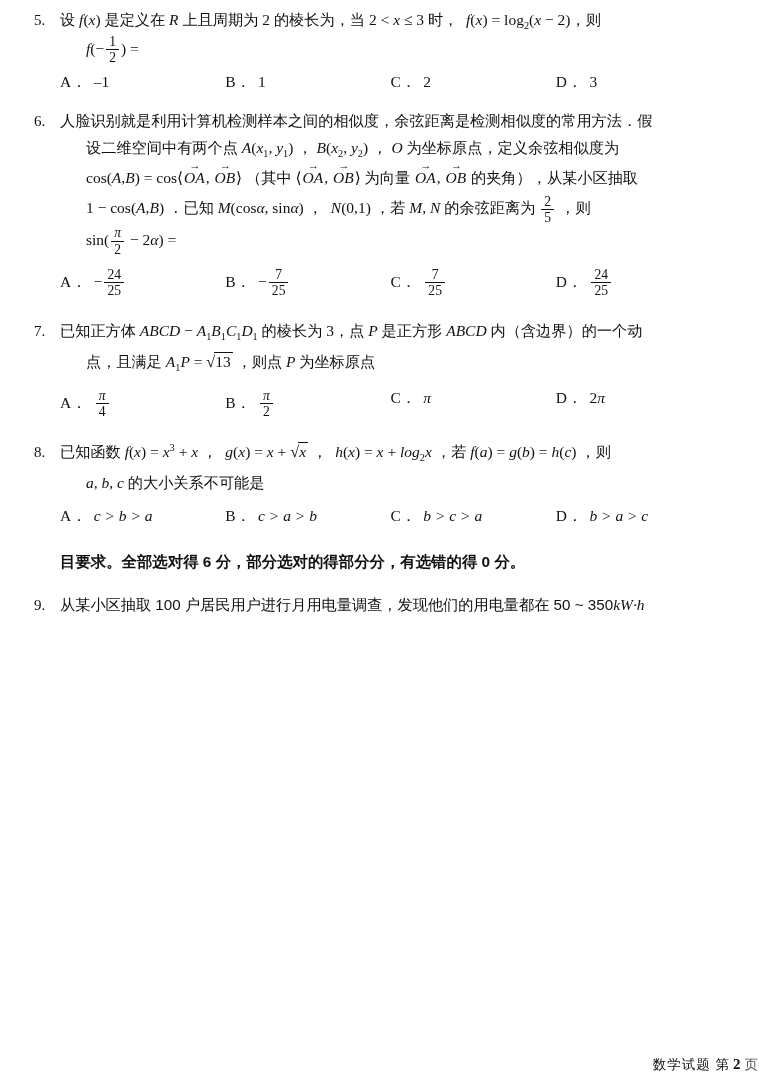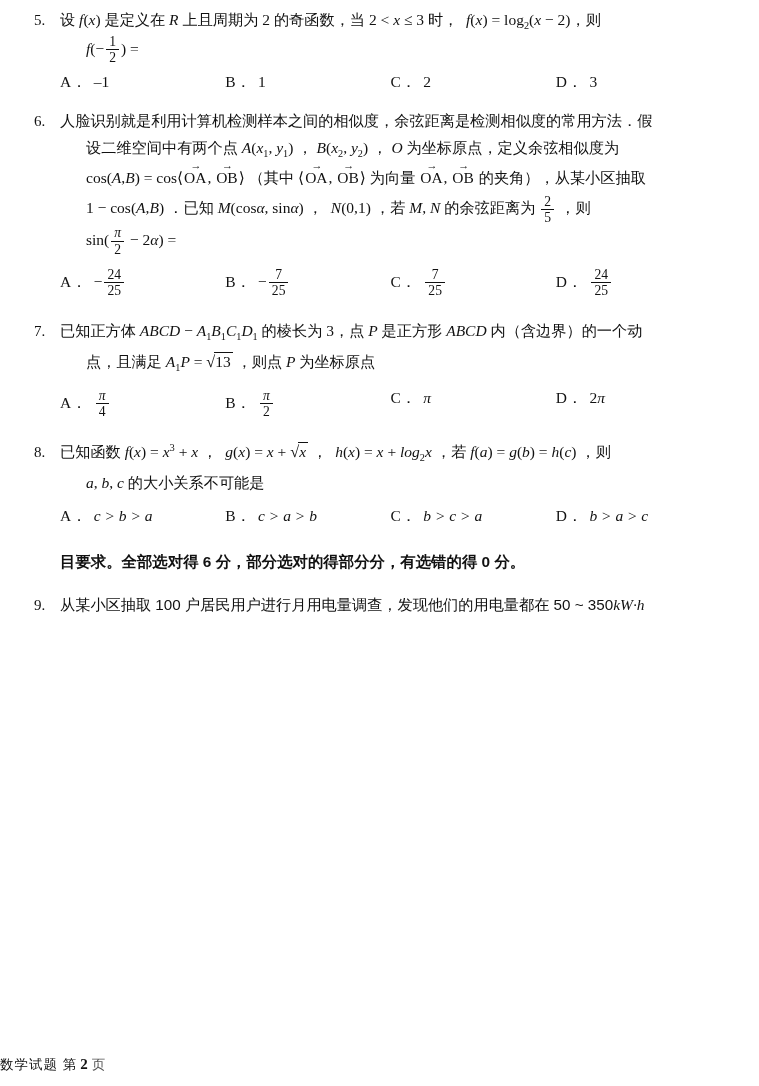--- a/index.html
+++ b/index.html
@@ -79,20 +79,21 @@
     vertical-align: super;
     font-size: 0.68em;
   }
   .sub {
     vertical-align: sub;
     font-size: 0.66em;
   }
   .vec {
     position: relative;
     display: inline-block;
+    font-style: italic;
     padding: 0 1px;
     text-align: right;
   }
   .vec::after {
     content: "→";
     position: absolute;
     left: 0;
     right: 0;
     top: -0.78em;
     font-size: 0.72em;
@@ -142,21 +143,21 @@
     padding-left: 0;
   }
   .section-head .l2 {
     padding-left: 26px;
   }
   .footer {
     position: absolute;
     left: 0;
     right: 0;
     bottom: 12px;
-    text-align: left;
+    text-align: right;
     font-family: "Liberation Sans", sans-serif;
     font-size: 13.5px;
     letter-spacing: 1px;
   }
   .footer .pg {
     font-family: "Liberation Serif", serif;
     font-weight: bold;
     font-size: 15px;
     padding: 0 3px;
   }
@@ -171,21 +172,21 @@
   <div class="content">
 
     <div class="q">
       <div class="qline">
         <span class="qnum">5.</span>
         <span class="qbody">
           <span class="cn">设</span>
           <span class="it"> f</span>(<span class="it">x</span>)
           <span class="cn">是定义在</span>
           <span class="it"> R </span>
-          <span class="cn">上且周期为</span> 2 <span class="cn">的奇函数，当</span>
+          <span class="cn">上且周期为</span> 2 <span class="cn">的棱长为，当</span>
           2 &lt; <span class="it">x</span> ≤ 3 <span class="cn">时，</span>
           &nbsp;<span class="it">f</span>(<span class="it">x</span>) = log<span class="sub">2</span>(<span class="it">x</span> − 2)<span class="cn">，则</span>
         </span>
       </div>
       <div class="qline mathline">
         <span class="qnum"></span>
         <span class="qbody indent">
           <span class="it">f</span>(−<span class="frac"><span class="num">1</span><span class="den">2</span></span>) =
         </span>
       </div>

